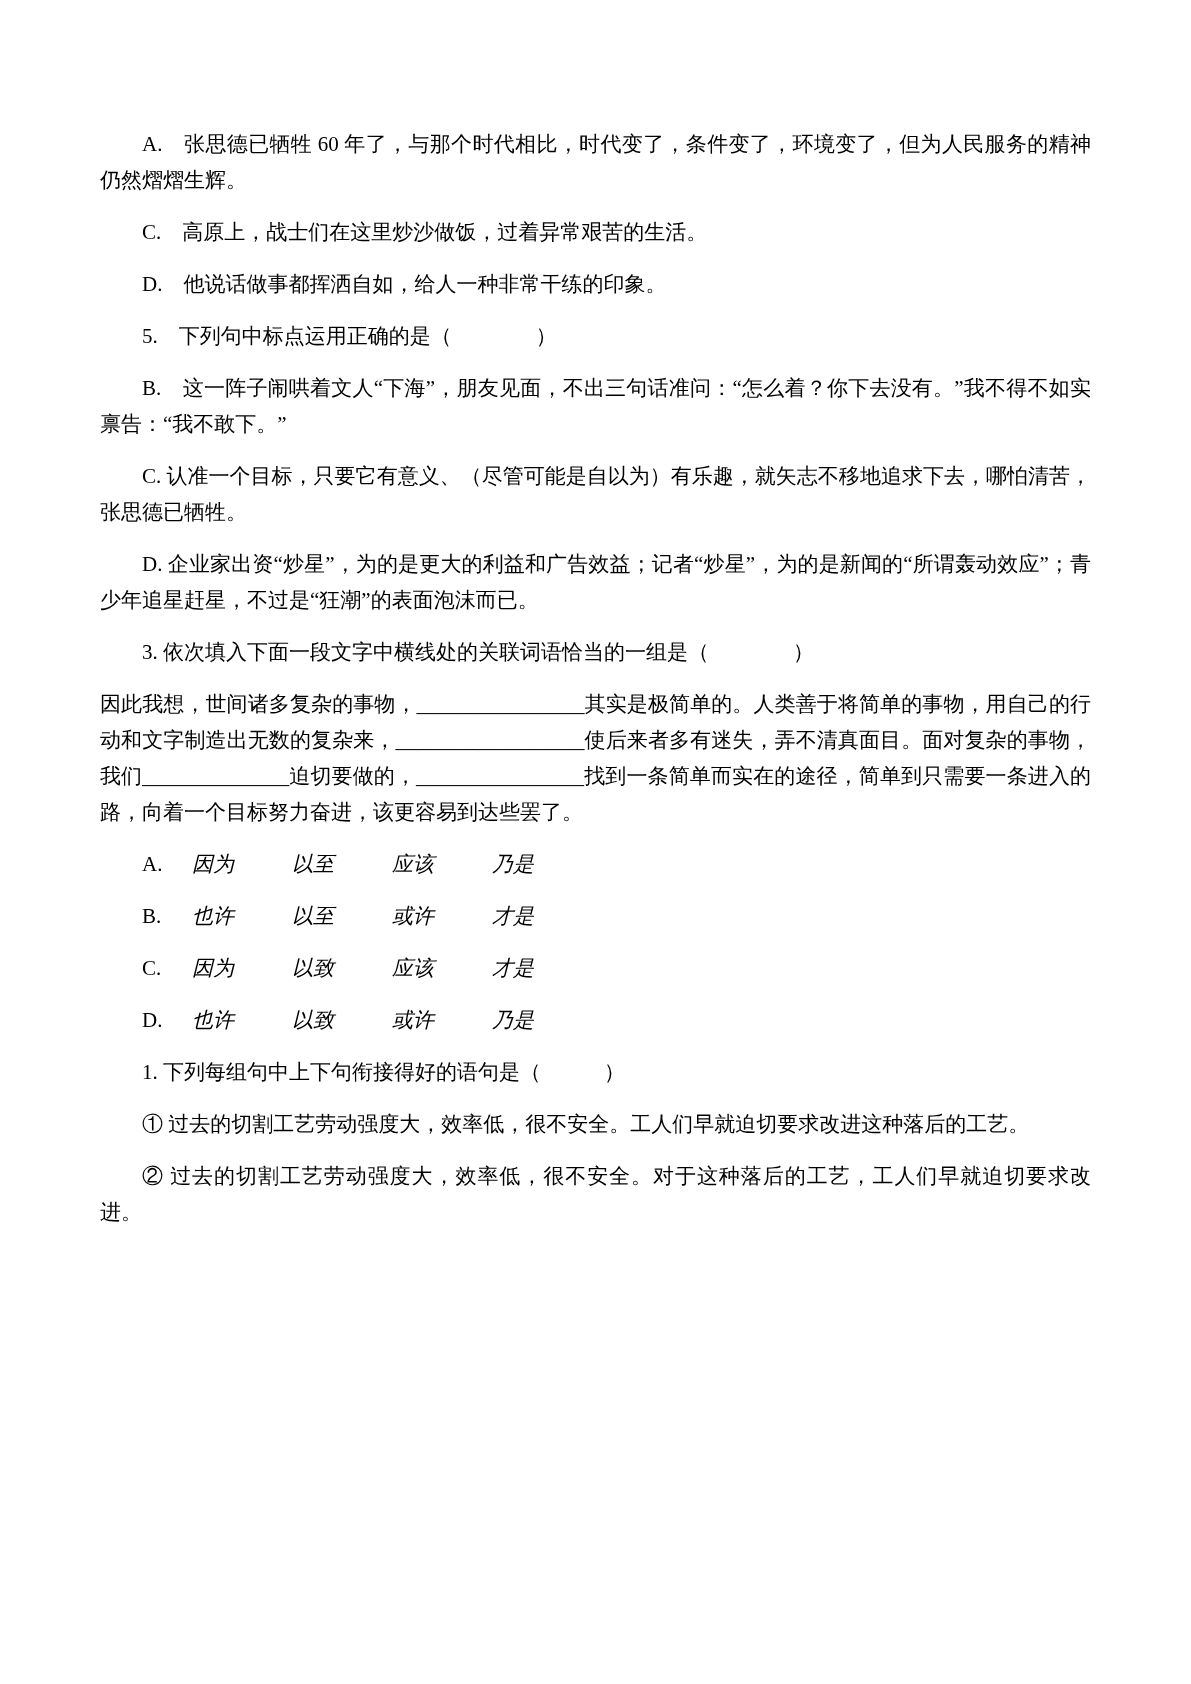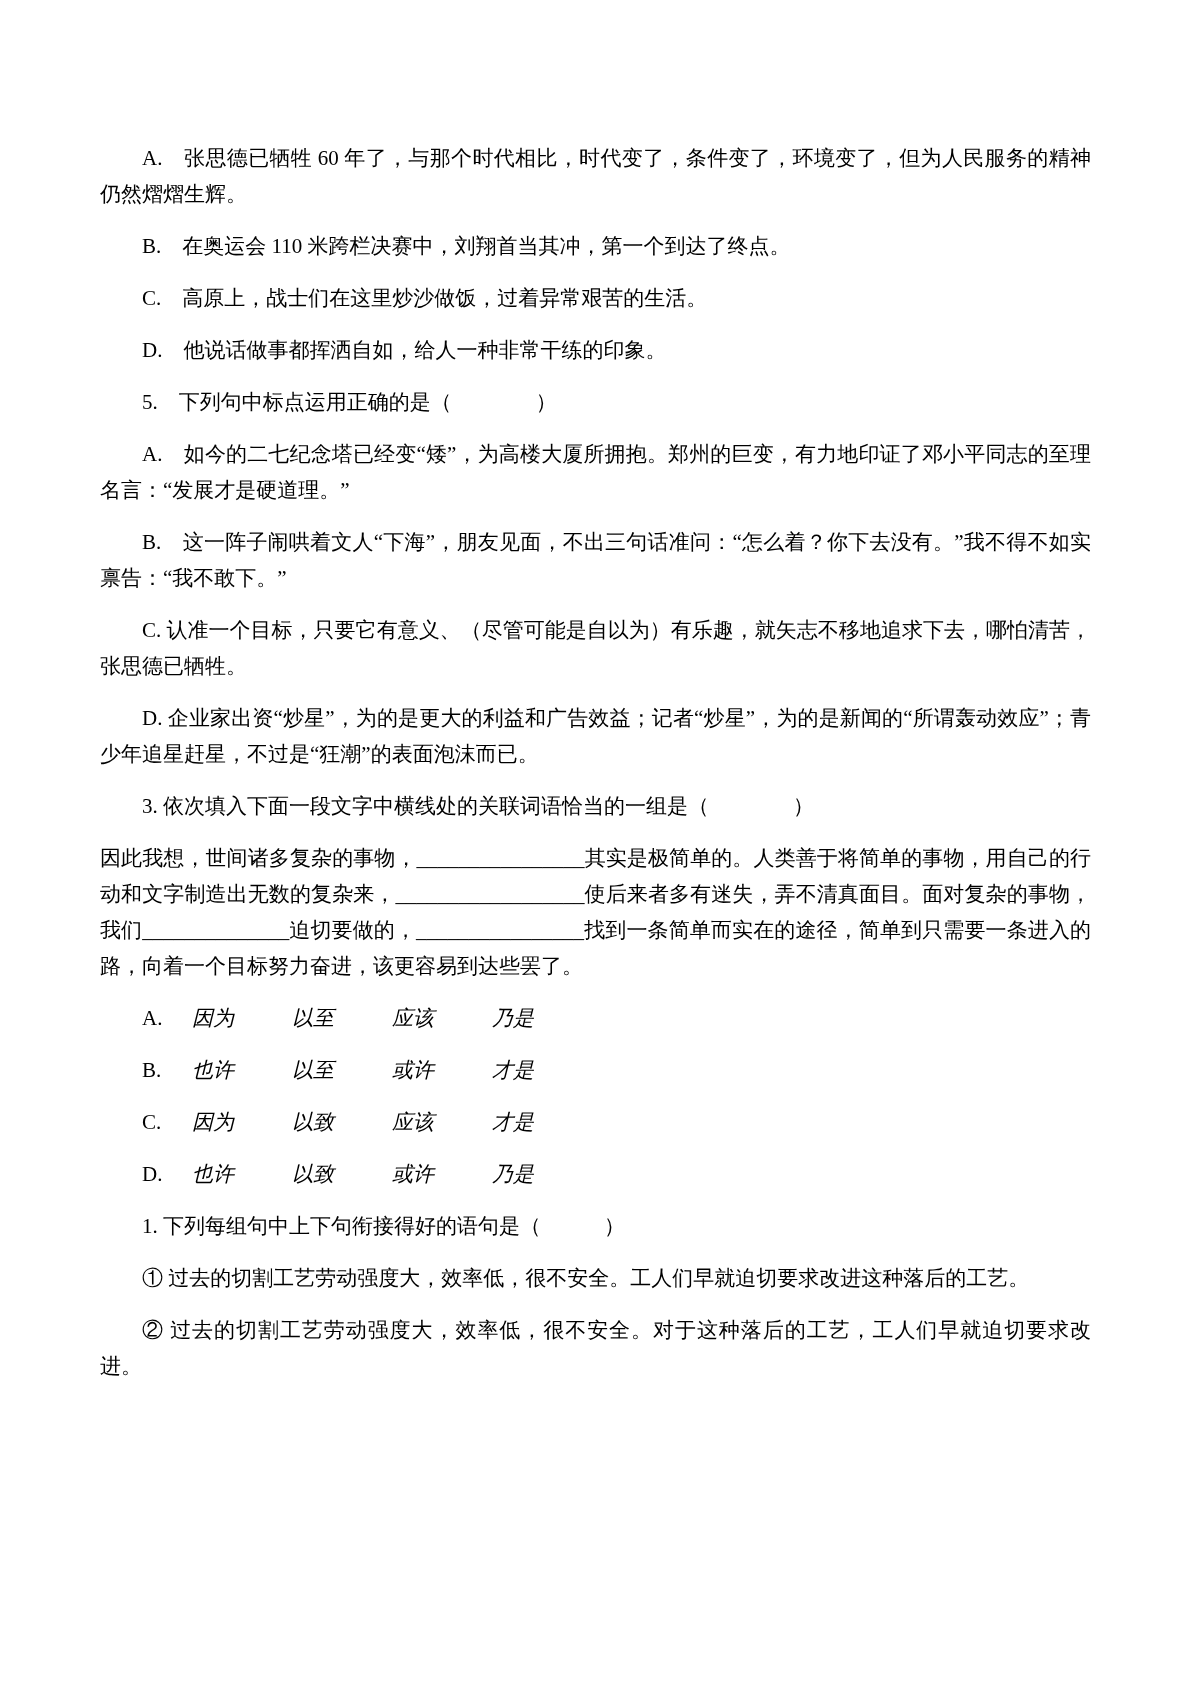--- a/index.html
+++ b/index.html
@@ -15,48 +15,45 @@
     width: 1191px;
     height: 1684px;
     padding: 126px 100px 40px 100px;
     font-size: 21px;
     line-height: 36px;
   }
   p.para {
     margin-bottom: 16px;
     text-indent: 2em;
     text-align: justify;
-    margin-top: 14px;
   }
   p.flush {
     text-indent: 0;
     font-family: Liberation Serif, serif;
   }
   .choice-row {
     margin-bottom: 16px;
     padding-left: 2em;
     display: flex;
     align-items: baseline;
   }
   .choice-row .label { width: 50px; flex: 0 0 auto; }
   .choice-row .word  { width: 100px; flex: 0 0 auto; font-style: italic; }
 </style>
 </head>
 <body>
 
 <div class="page">
 
   <p class="para">A.　张思德已牺牲 60 年了，与那个时代相比，时代变了，条件变了，环境变了，但为人民服务的精神仍然熠熠生辉。</p>
-  <p class="para">B.　在奥运会 110 米跨栏决赛中，刘翔首当其冲，第一个到达了终点。</p>
   <p class="para">C.　高原上，战士们在这里炒沙做饭，过着异常艰苦的生活。</p>
   <p class="para">D.　他说话做事都挥洒自如，给人一种非常干练的印象。</p>
 
   <p class="para">5.　下列句中标点运用正确的是（　　　　）</p>
 
-  <p class="para">A.　如今的二七纪念塔已经变“矮”，为高楼大厦所拥抱。郑州的巨变，有力地印证了邓小平同志的至理名言：“发展才是硬道理。”</p>
   <p class="para">B.　这一阵子闹哄着文人“下海”，朋友见面，不出三句话准问：“怎么着？你下去没有。”我不得不如实禀告：“我不敢下。”</p>
   <p class="para">C. 认准一个目标，只要它有意义、（尽管可能是自以为）有乐趣，就矢志不移地追求下去，哪怕清苦，张思德已牺牲。</p>
   <p class="para">D. 企业家出资“炒星”，为的是更大的利益和广告效益；记者“炒星”，为的是新闻的“所谓轰动效应”；青少年追星赶星，不过是“狂潮”的表面泡沫而已。</p>
 
   <p class="para">3. 依次填入下面一段文字中横线处的关联词语恰当的一组是（　　　　）</p>
 
   <p class="para flush">因此我想，世间诸多复杂的事物，________________其实是极简单的。人类善于将简单的事物，用自己的行动和文字制造出无数的复杂来，__________________使后来者多有迷失，弄不清真面目。面对复杂的事物，我们______________迫切要做的，________________找到一条简单而实在的途径，简单到只需要一条进入的路，向着一个目标努力奋进，该更容易到达些罢了。</p>
 
   <div class="choice-row">
     <span class="label">A.</span>

